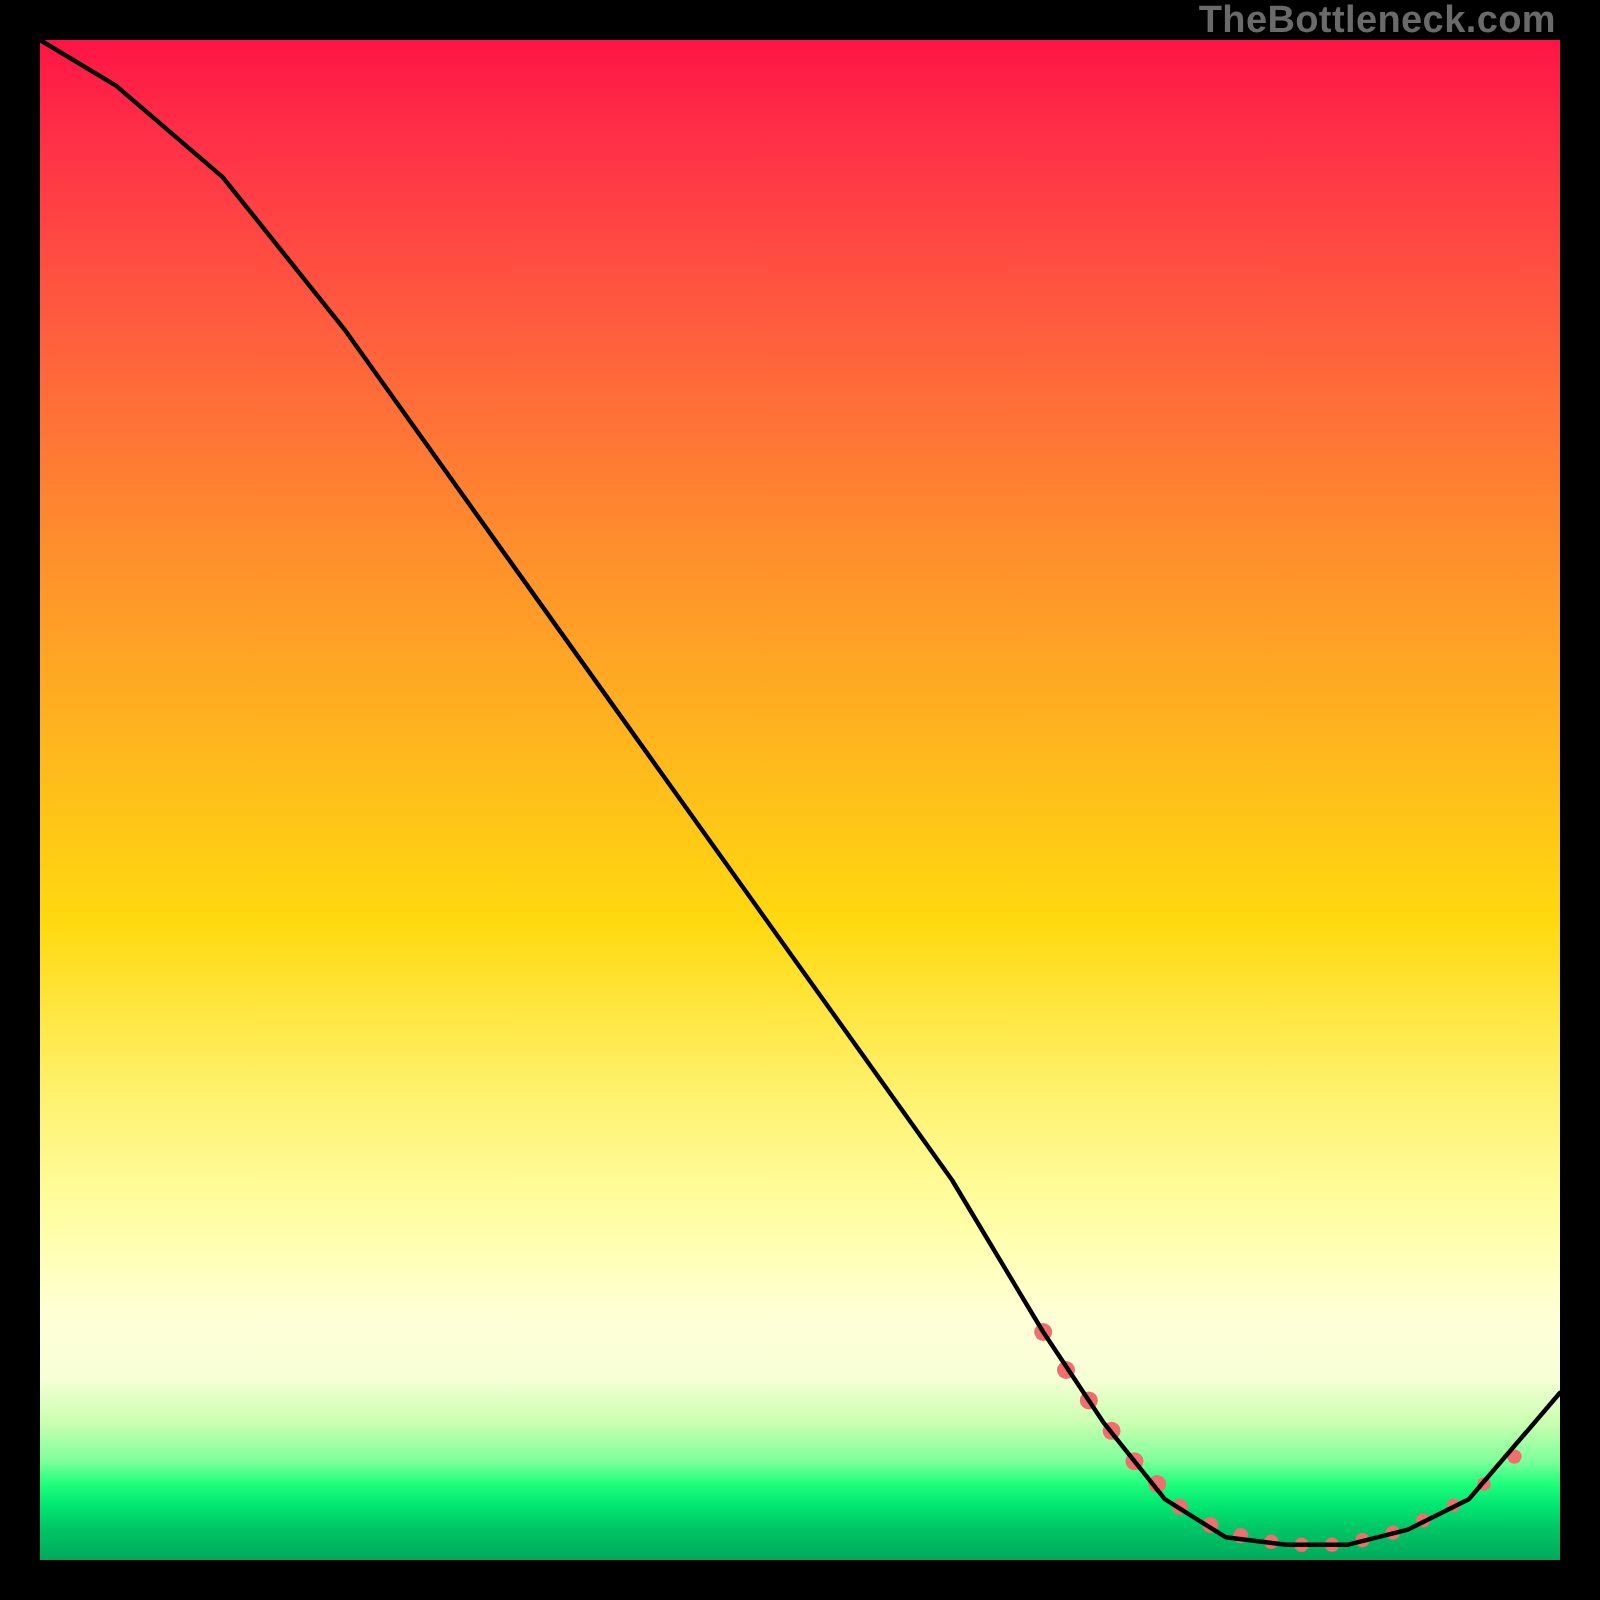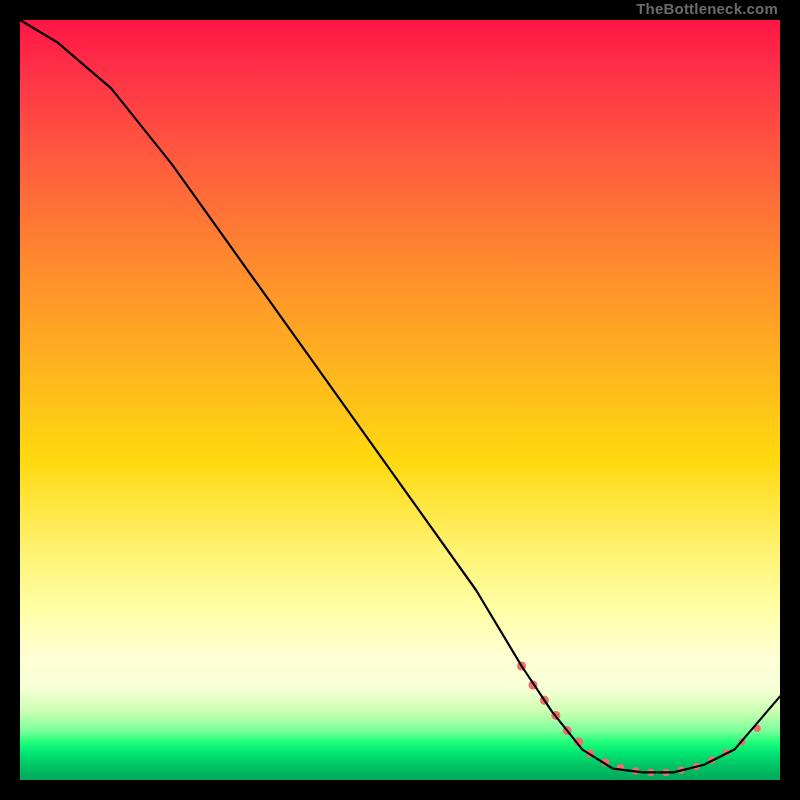--- a/index.html
+++ b/index.html
@@ -41,21 +41,21 @@
       #1fff7a 95%,
       #00e571 96.5%,
       #00c565 98%,
       #00a95a 100%
     );
   }
   .credit {
     position: absolute;
     top: 0px;
     right: 22px;
-    font-size: 15px;
+    font-size: 19px;
     font-weight: 600;
     color: #6a6a6a;
     letter-spacing: 0.2px;
     user-select: none;
   }
   svg.curve {
     position: absolute;
     left: 0;
     top: 0;
     width: 760px;

